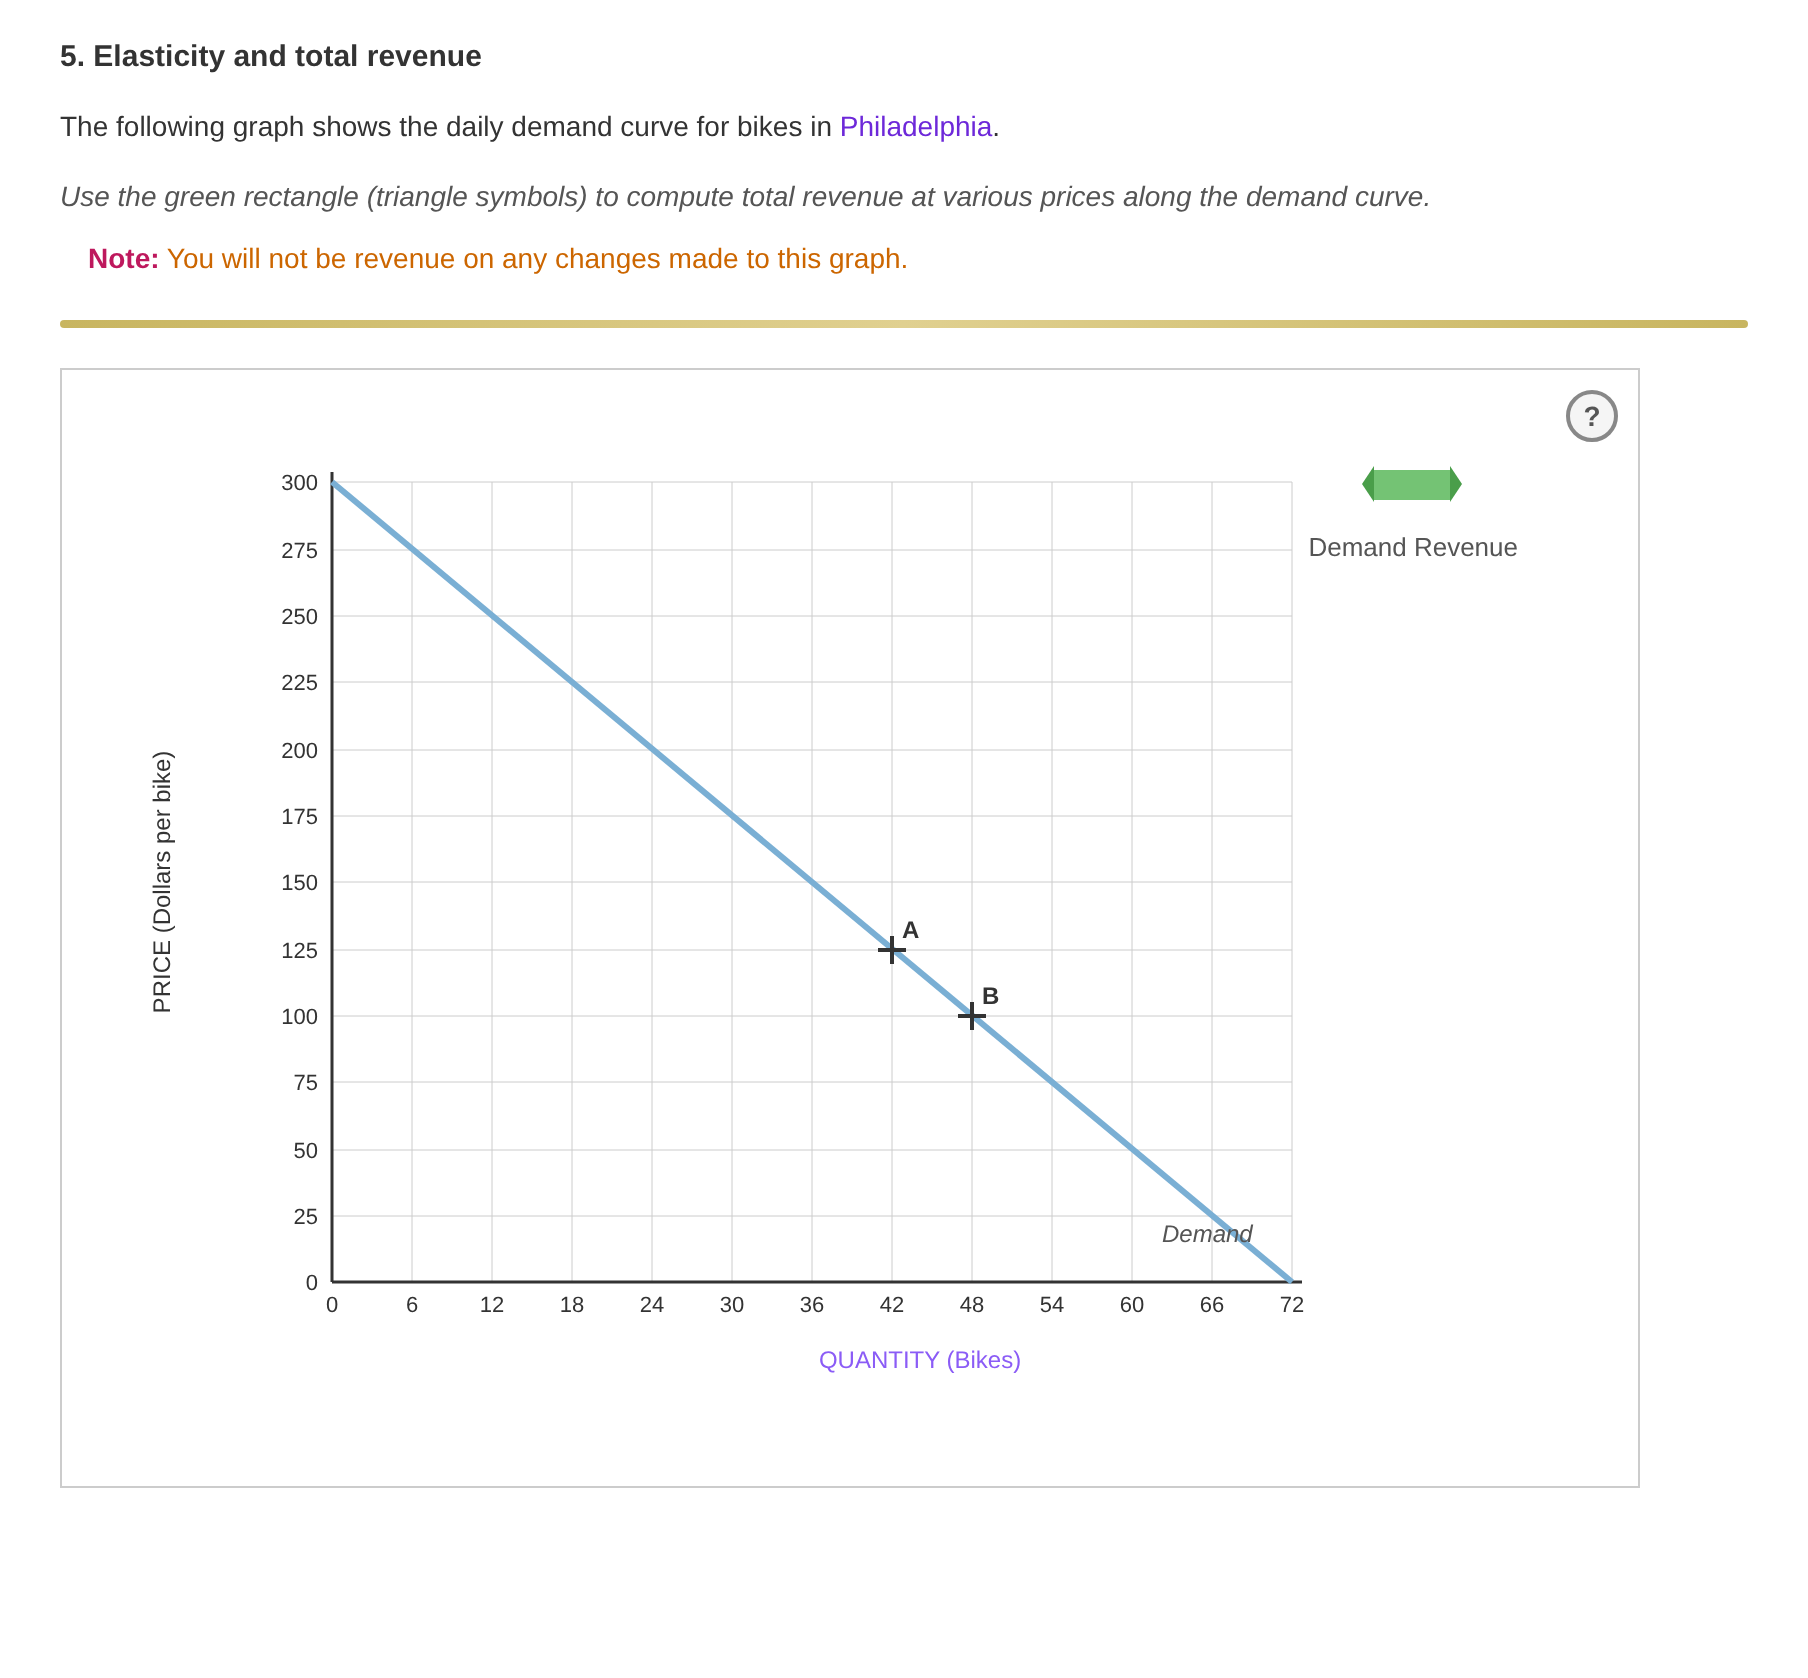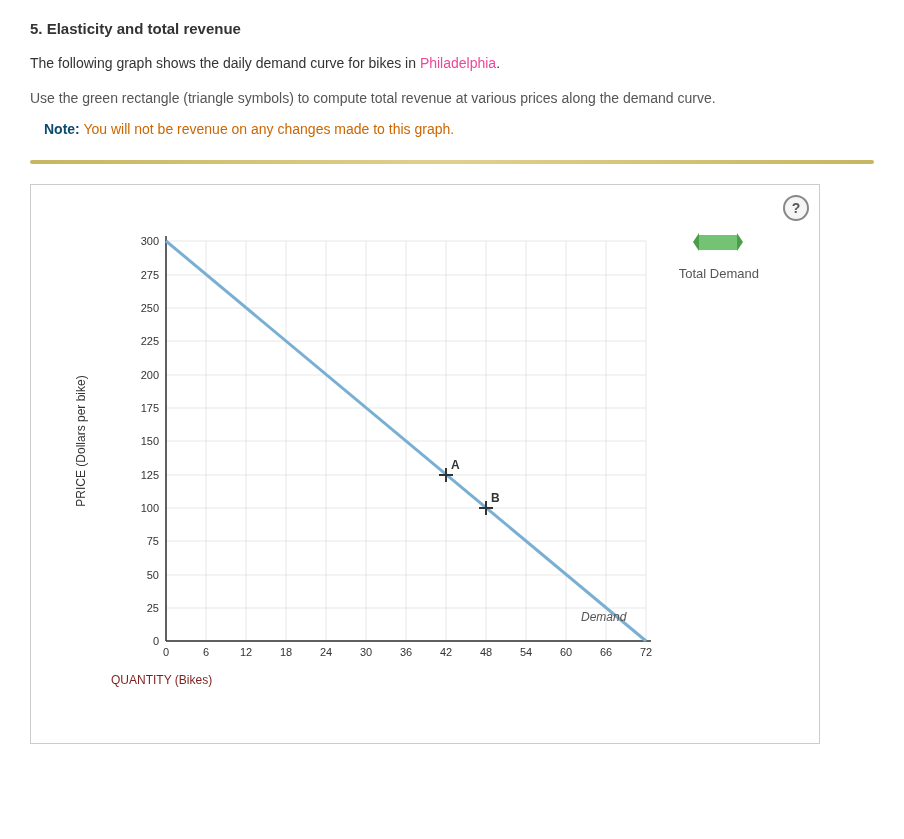--- a/index.html
+++ b/index.html
@@ -12,31 +12,32 @@
     }
     h2 {
       font-size: 15px;
       font-weight: bold;
       margin-bottom: 16px;
     }
     .intro-text {
       margin-bottom: 14px;
       line-height: 1.5;
     }
-    .intro-text a, .intro-text span.blue { color: #ec4899; }
+    .intro-text a, .intro-text span.blue { color: #6d28d9; }
     .italic-instruction {
+      font-style: italic;
       color: #555;
       margin-bottom: 10px;
       line-height: 1.5;
     }
     .note-line {
       margin-bottom: 20px;
       line-height: 1.5;
     }
-    .note-line strong { color: #0c4a6e; padding-left: 14px; }
+    .note-line strong { color: #be185d; padding-left: 14px; }
     .note-line span.orange { color: #cc6600; }
     .divider {
       height: 4px;
       background: linear-gradient(to right, #c8b560, #e0d090, #c8b560);
       margin-bottom: 20px;
       border-radius: 2px;
     }
     .graph-container {
       border: 1px solid #ccc;
       background: #fff;
@@ -113,21 +114,21 @@
       
       <svg width="55" height="35" viewBox="0 0 55 35">
 
         <rect x="8" y="10" width="38" height="15" fill="#5cb85c" opacity="0.85"></rect>
 
         <polygon points="8,8 2,17 8,26" fill="#4a9e4a"></polygon>
 
         <polygon points="46,8 52,17 46,26" fill="#4a9e4a"></polygon>
       </svg>
     </div>
-    <div class="legend-label">Total Demand</div>
+    <div class="legend-label">Demand Revenue</div>
   </div>
 
   <div style="display:flex; flex-direction:column; margin-left:10px; margin-top:10px;">
     <div style="display:flex; flex-direction:row; align-items:flex-start;">
 
       <div style="width:60px; height:460px; position:relative;">
         <div style="position:absolute; top:50%; left:50%; transform:translate(-50%,-50%) rotate(-90deg); white-space:nowrap; font-size:12px; color:#333;">PRICE (Dollars per bike)</div>
       </div>
 
       <svg class="chart-svg" viewBox="0 0 560 460">
@@ -198,15 +199,15 @@
         <line x1="328" y1="264" x2="342" y2="264" stroke="#333" stroke-width="2"></line>
         <line x1="335" y1="257" x2="335" y2="271" stroke="#333" stroke-width="2"></line>
         <text x="340" y="258" font-size="12" fill="#333" font-weight="bold">A</text>
 
         <line x1="368" y1="297" x2="382" y2="297" stroke="#333" stroke-width="2"></line>
         <line x1="375" y1="290" x2="375" y2="304" stroke="#333" stroke-width="2"></line>
         <text x="380" y="291" font-size="12" fill="#333" font-weight="bold">B</text>
       </svg>
     </div>
 
-    <div style="text-align:left; font-size:12px; color:#7f1d1d; margin-left:60px; margin-top:2px;">QUANTITY (Bikes)</div>
+    <div style="text-align:center; font-size:12px; color:#8b5cf6; margin-left:60px; margin-top:2px;">QUANTITY (Bikes)</div>
   </div>
 </div>
 
 </body></html>

